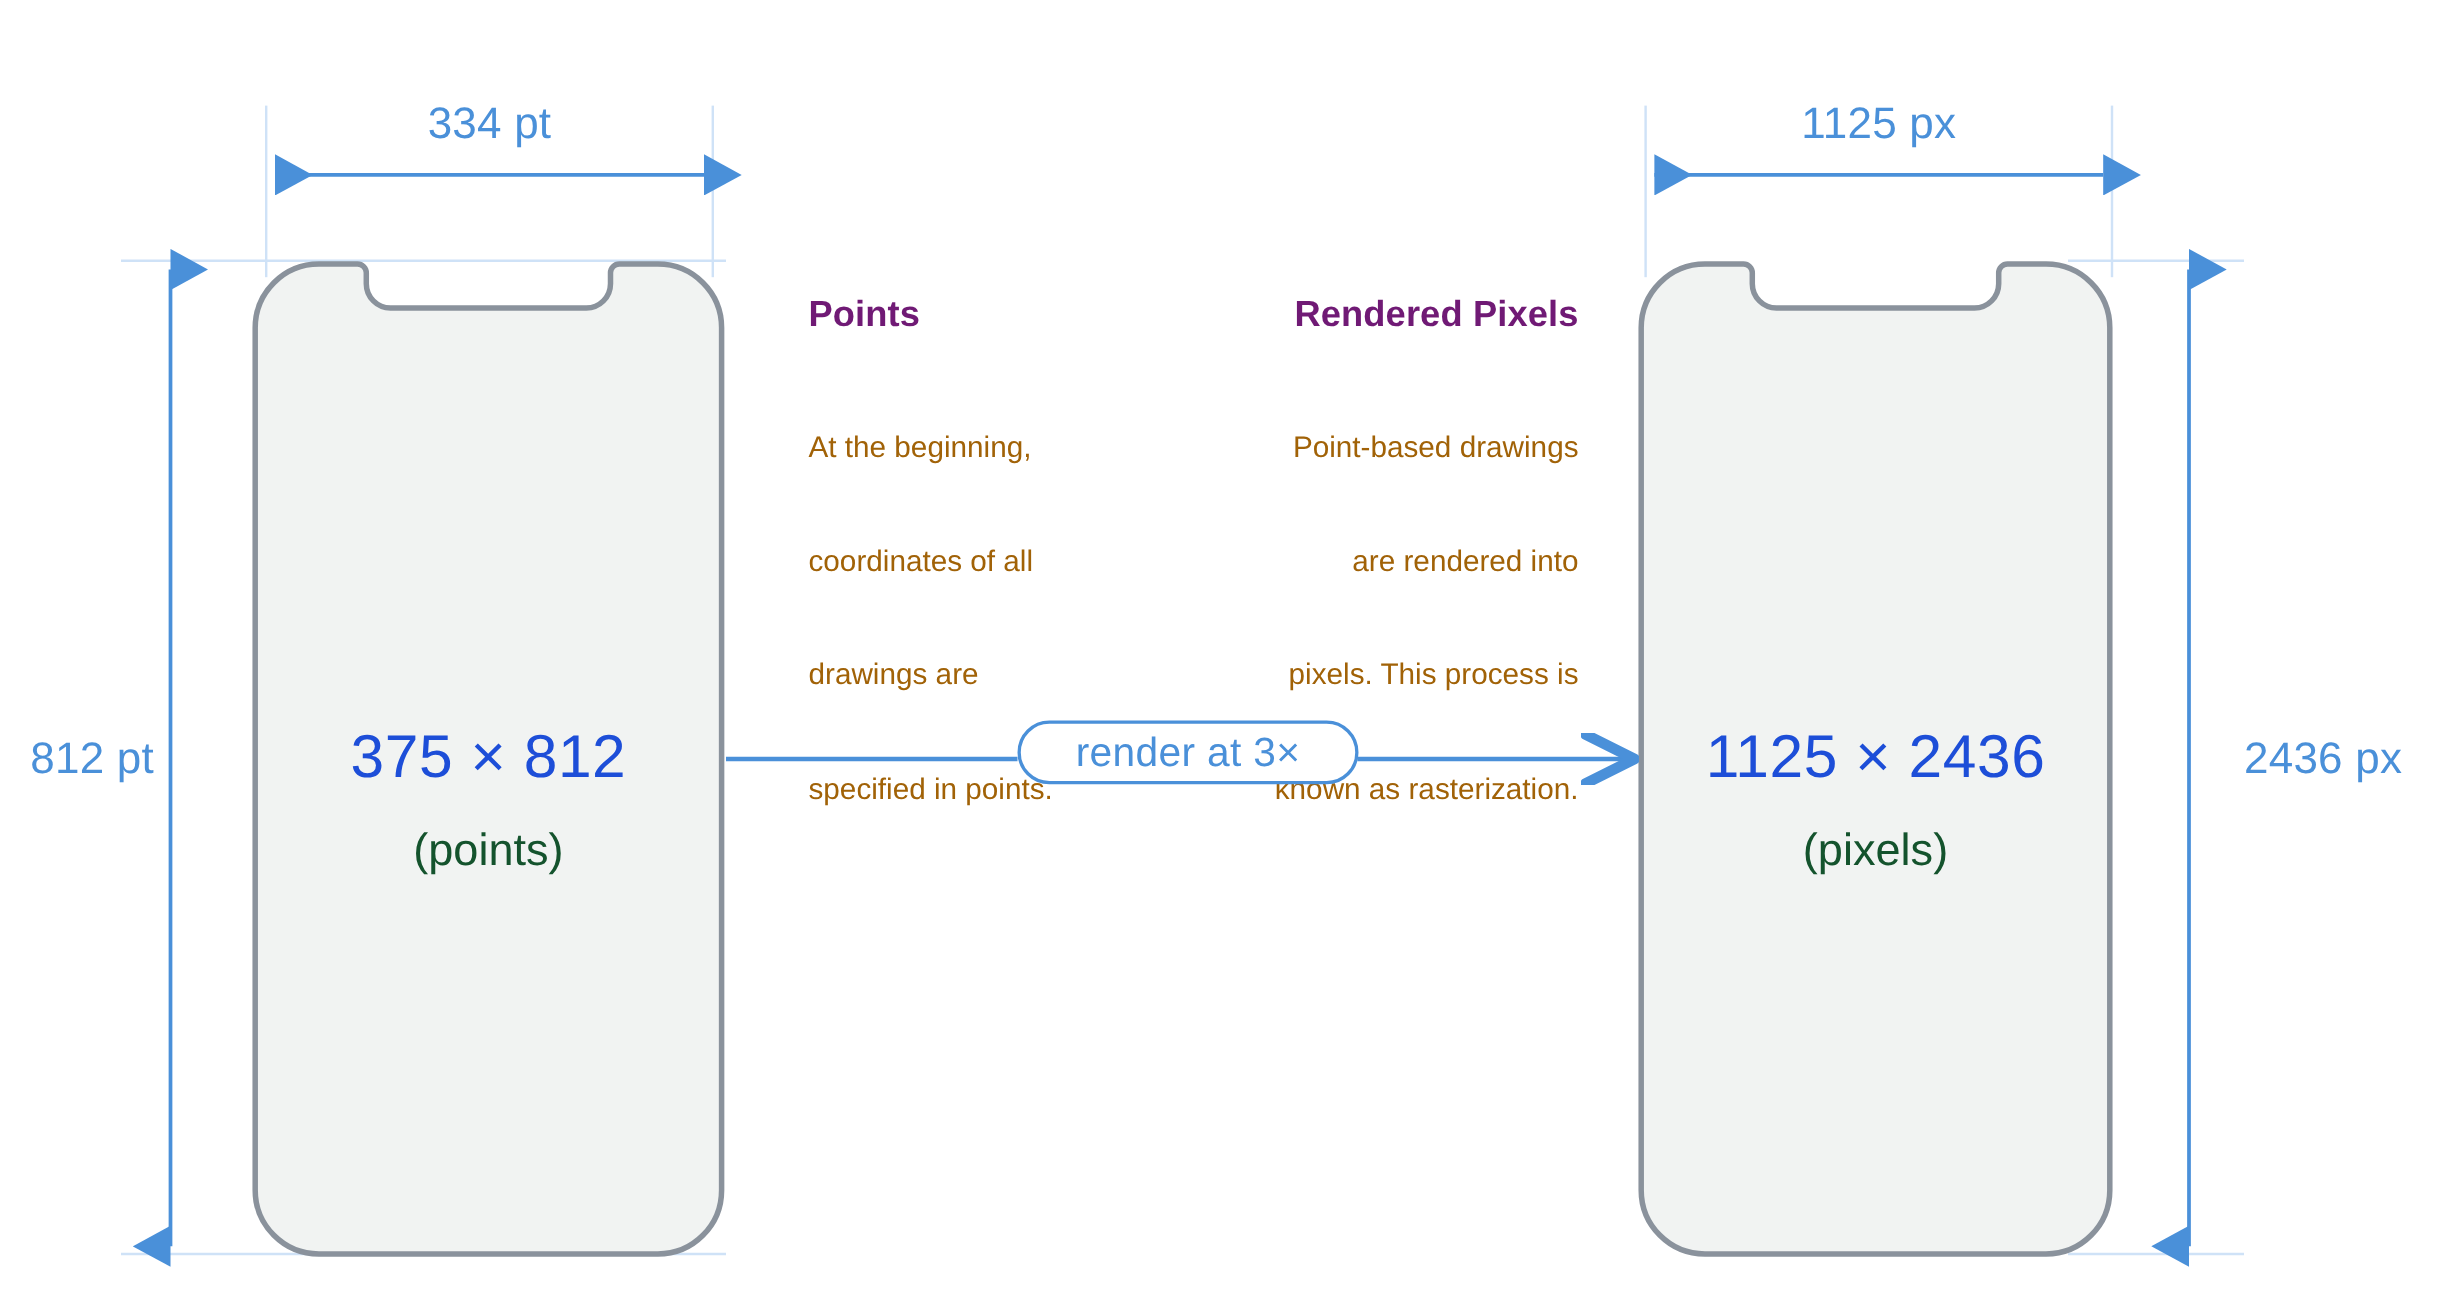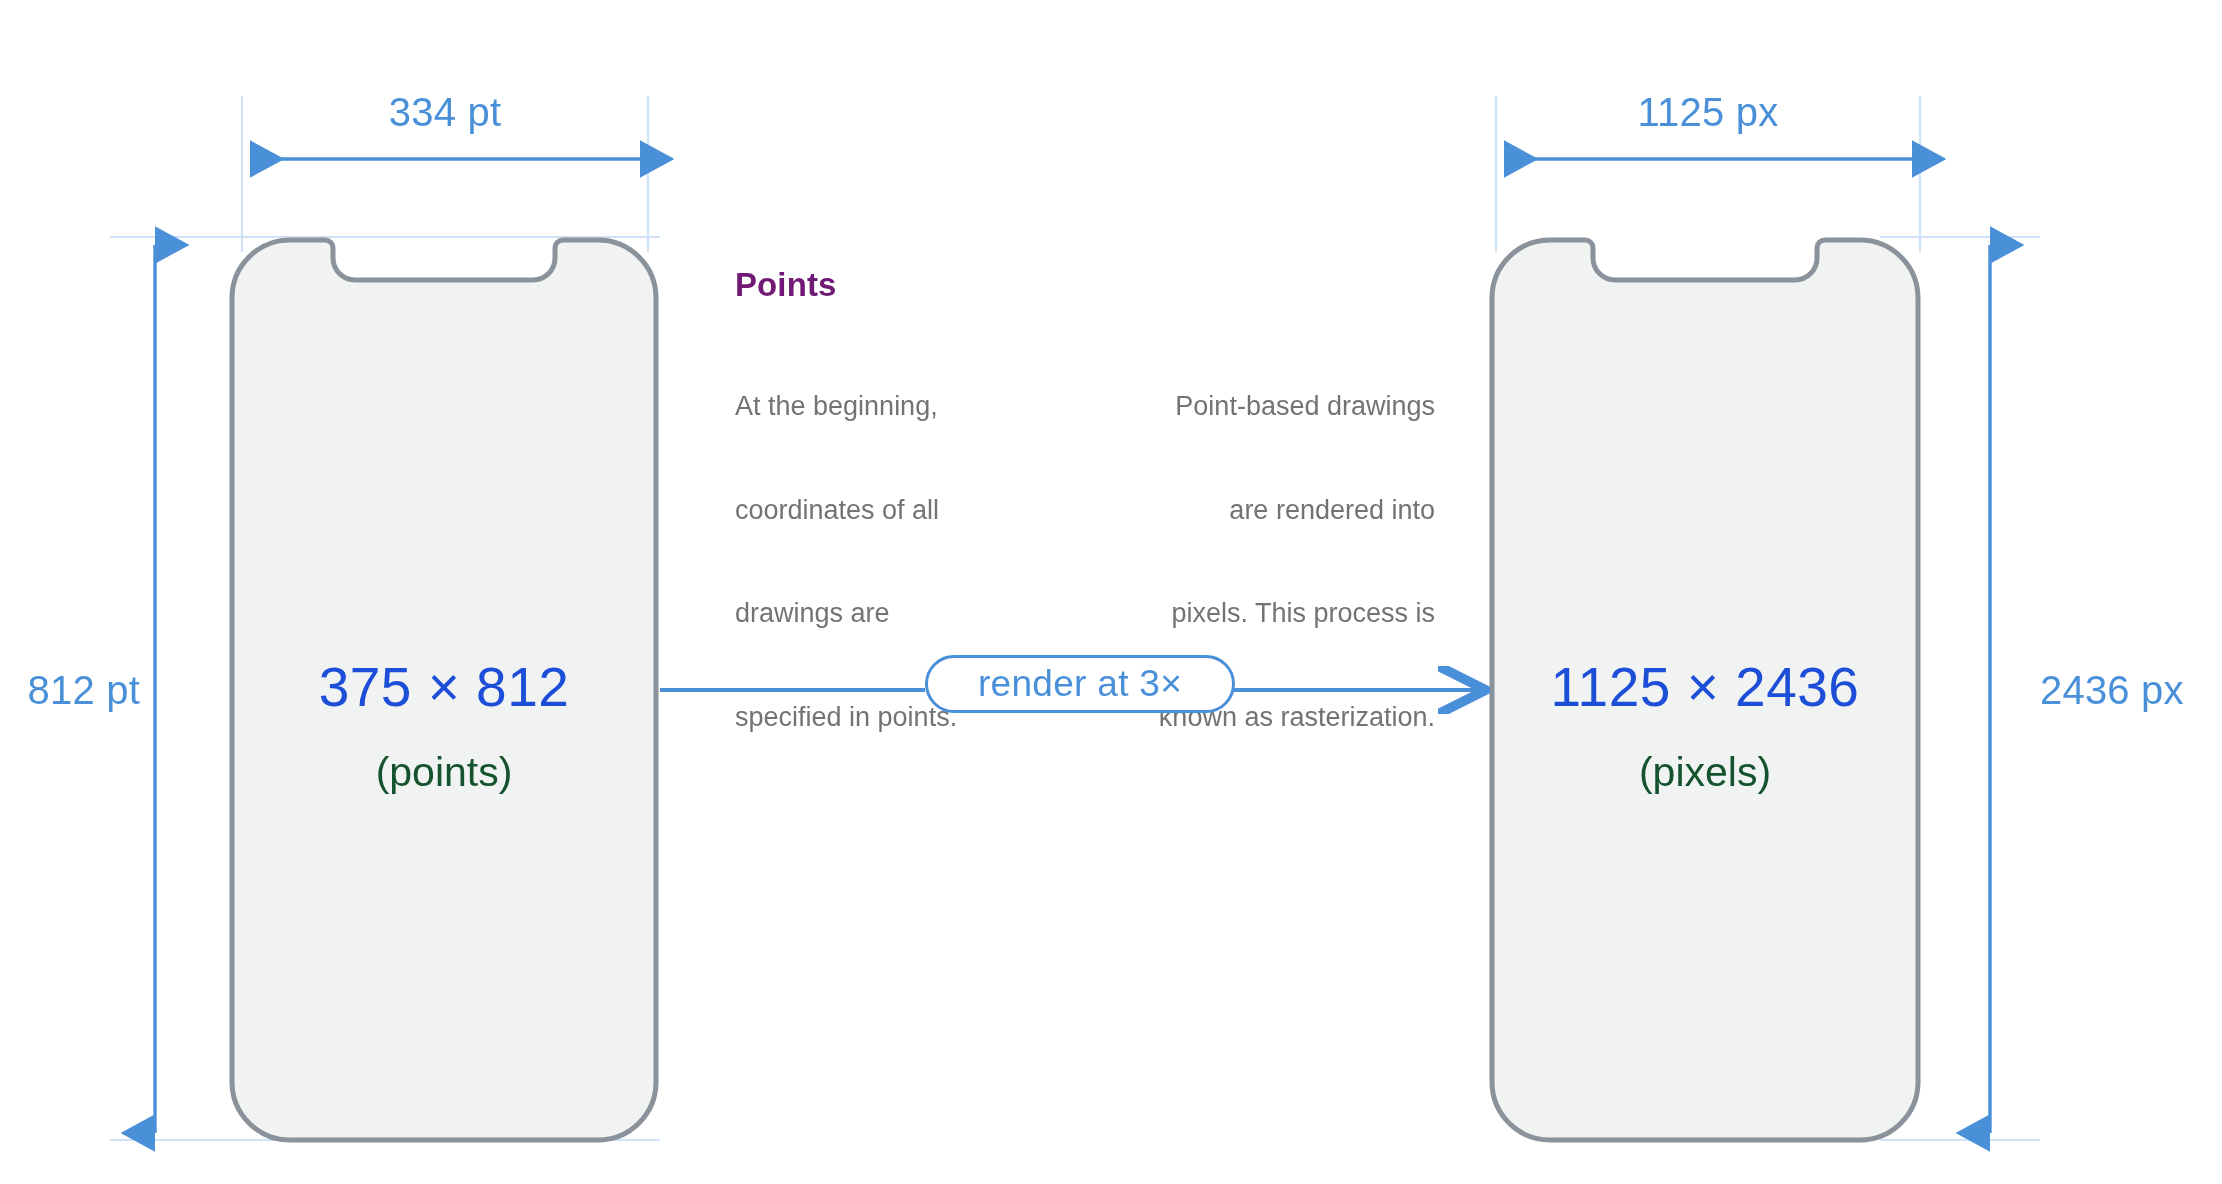--- a/index.html
+++ b/index.html
@@ -55,21 +55,21 @@
   }
 
   
   .ann-title {
     color: #701a75;
     font-size: 33px;
     font-weight: 700;
     letter-spacing: 0.1px;
   }
   .ann-body {
-    color: #737373;
+    color: #a16207;
     font-size: 27px;
     font-weight: 400;
     line-height: 1.28;
   }
   .ann-left { text-align: left; }
   .ann-right { text-align: right; }
 
   
   .pill {
     position: absolute;
@@ -189,20 +189,21 @@
   <div class="txt phone-unit" style="left:1492px; top:752px; width:426px;">(pixels)</div>
 
   <div class="txt ann-title ann-left" style="left:735px; top:268px; width:330px;">Points</div>
   <div class="txt ann-body ann-left" style="left:735px; top:320px; width:300px;">
     <div>At the beginning,</div>
     <div>coordinates of all</div>
     <div>drawings are</div>
     <div>specified in points.</div>
   </div>
 
+  <div class="txt ann-title ann-right" style="left:1090px; top:268px; width:345px;">Rendered Pixels</div>
   <div class="txt ann-body ann-right" style="left:1090px; top:320px; width:345px;">
     <div>Point-based drawings</div>
     <div>are rendered into</div>
     <div>pixels. This process is</div>
     <div>known as rasterization.</div>
   </div>
 
   <div class="pill" style="left:925px; top:655px; width:310px; height:58px;">render at 3×</div>
 
 </div>

